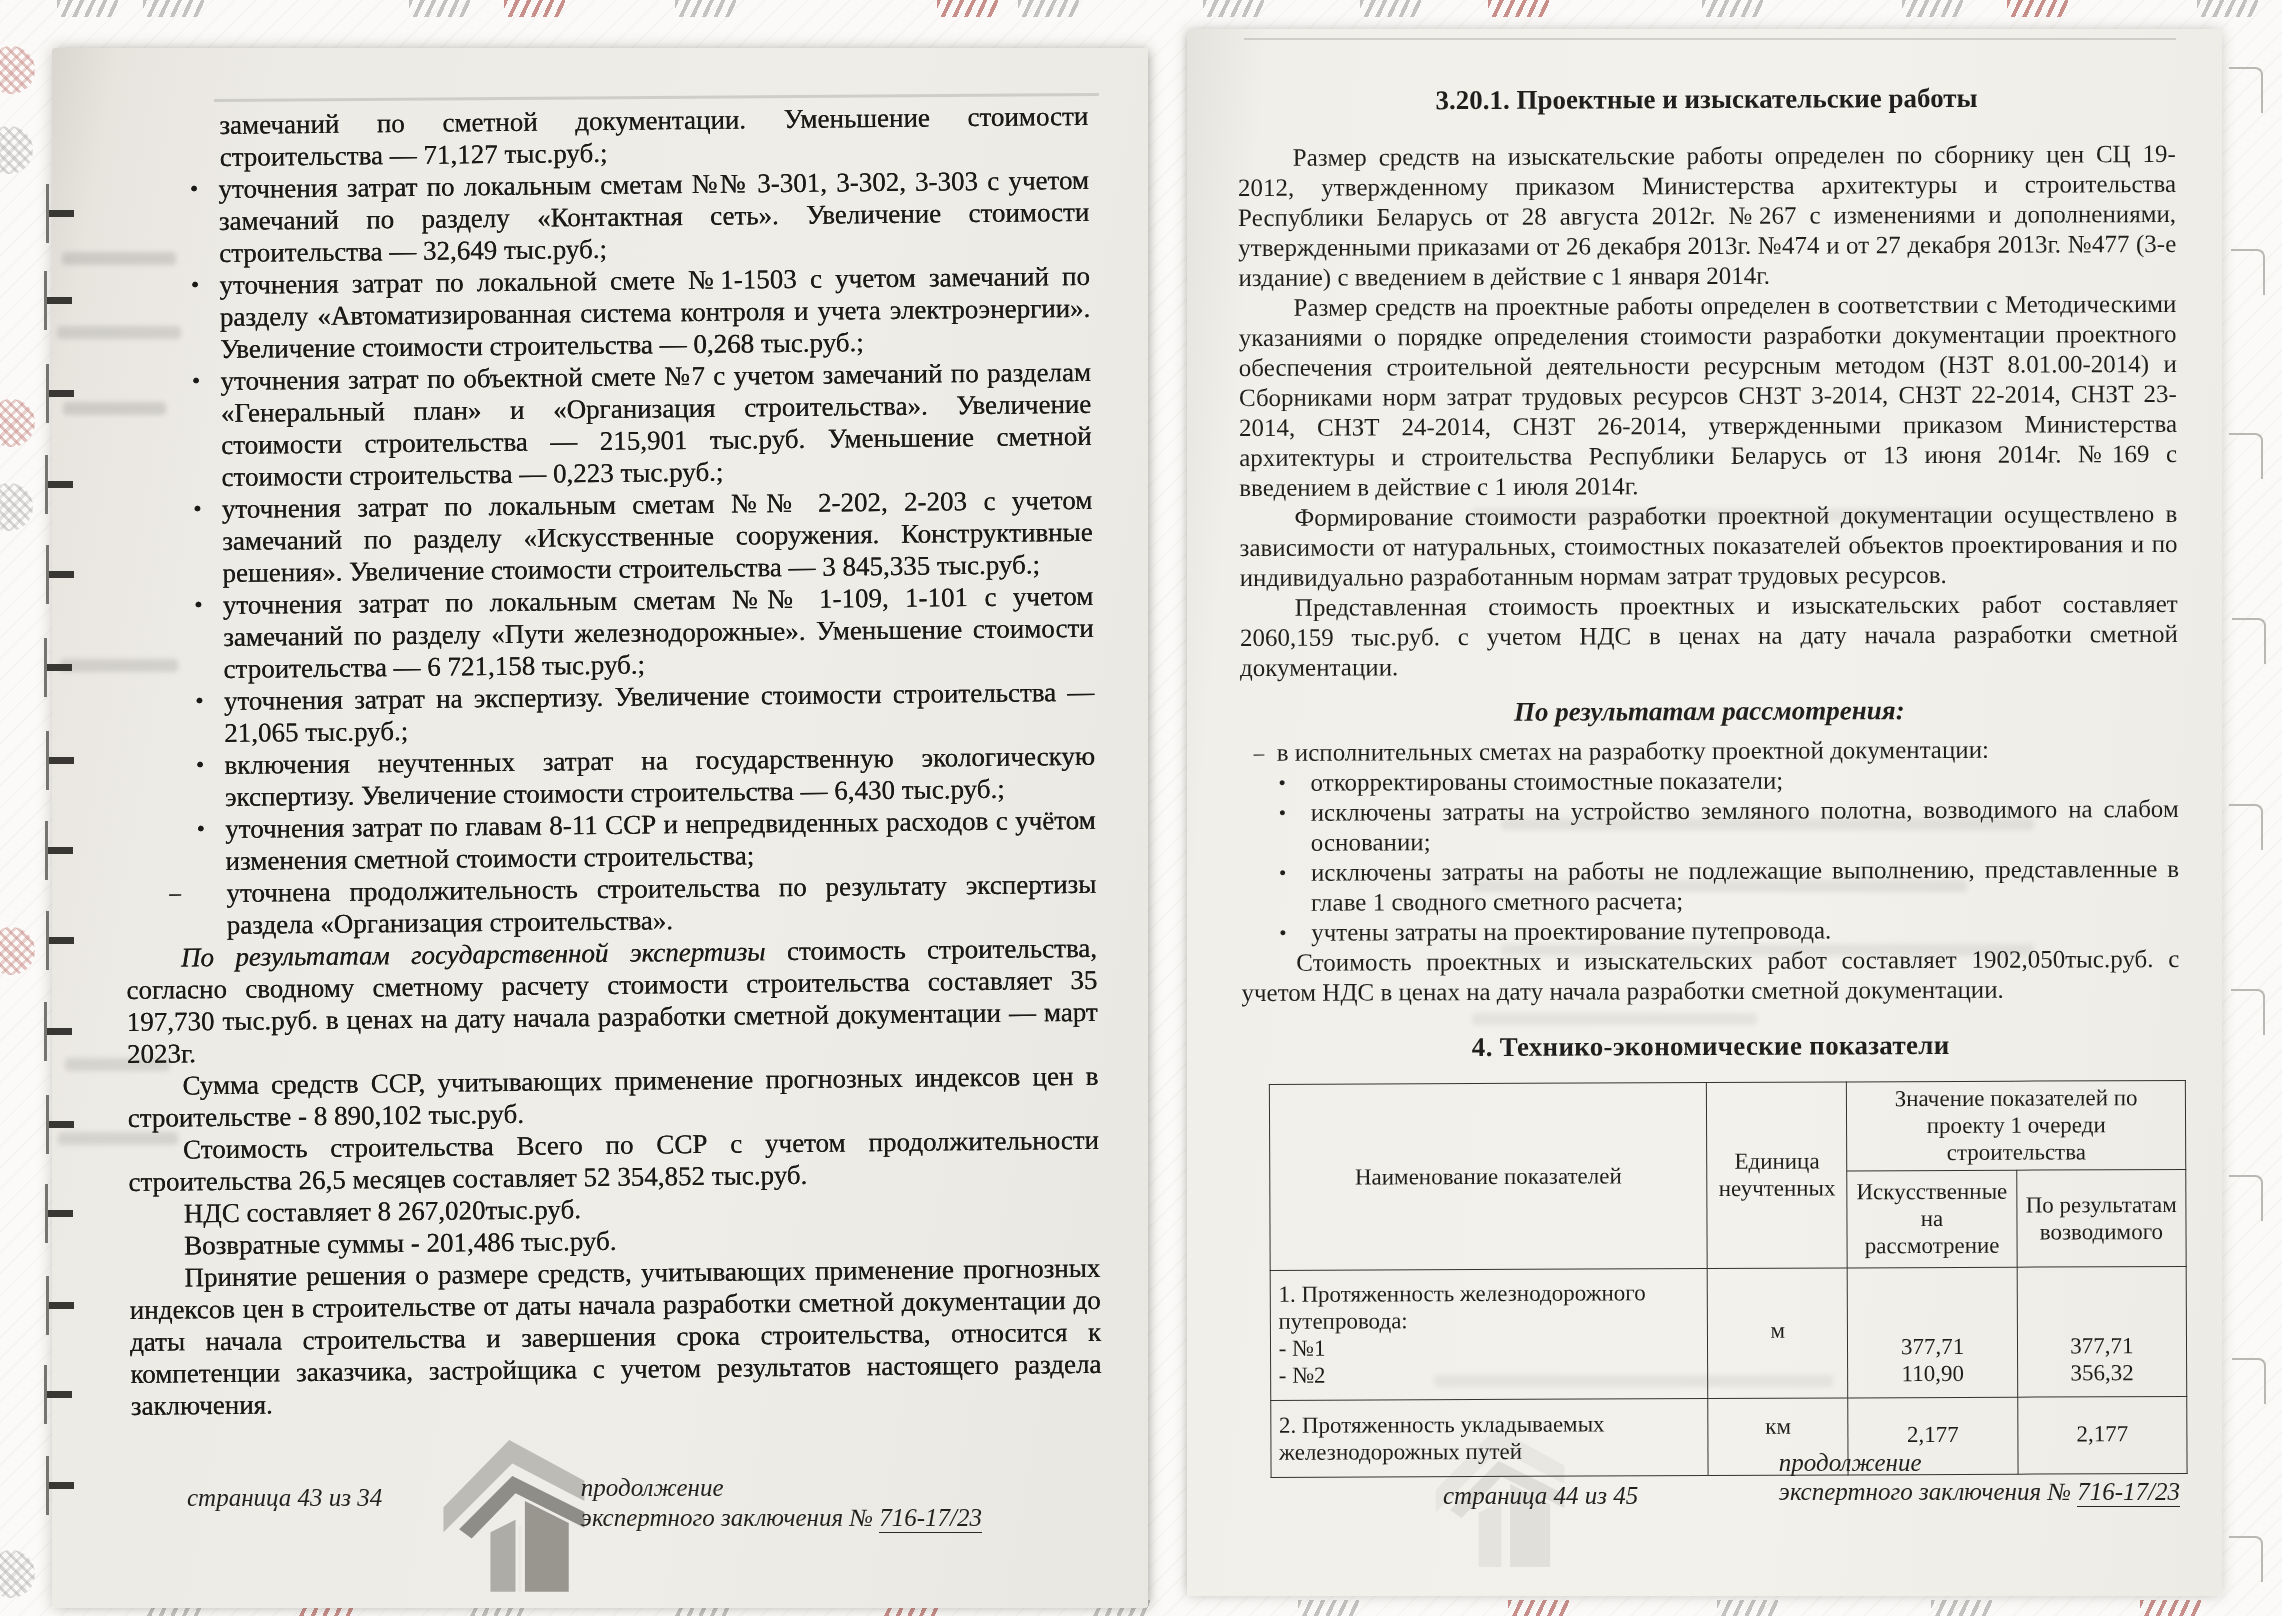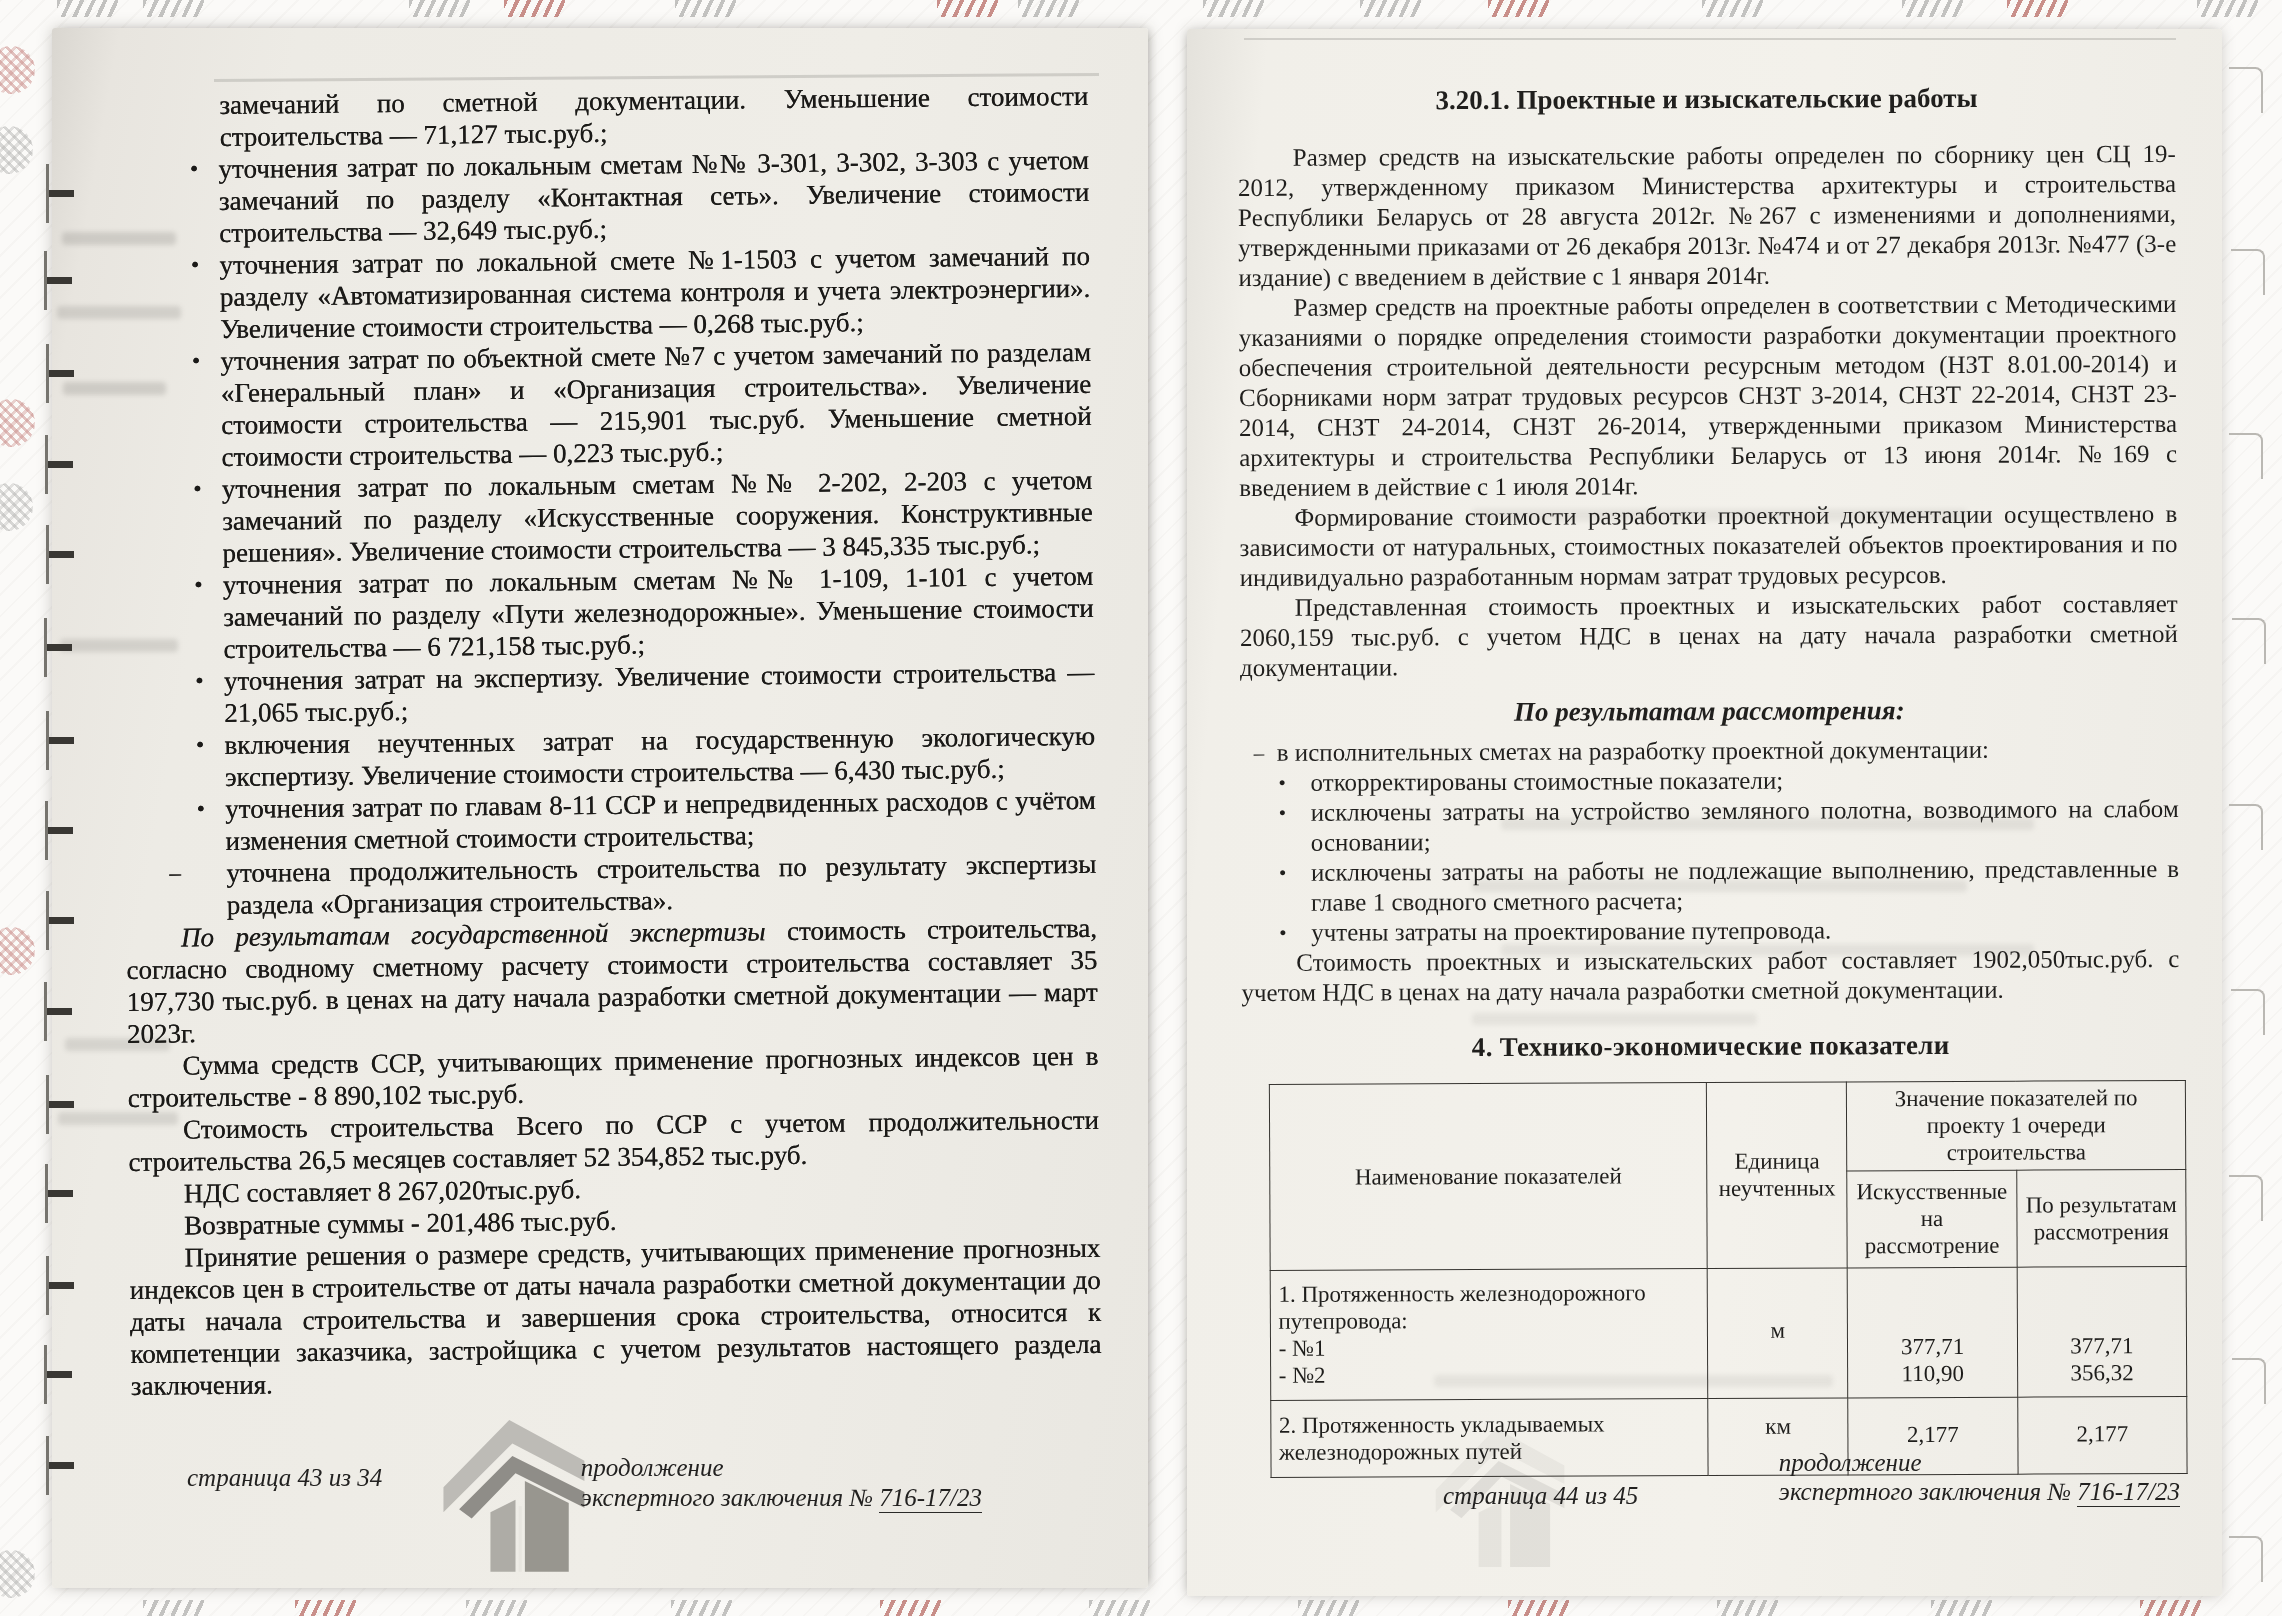--- a/index.html
+++ b/index.html
@@ -6,21 +6,21 @@
   body{
     width:2283px;height:1617px;position:relative;overflow:hidden;
     background:
       repeating-linear-gradient(135deg, rgba(170,165,158,.06) 0 1.9px, transparent 1.9px 15px),
       #fbfaf8;
     font-family:"Liberation Serif","DejaVu Serif",serif;
   }
   
   .page{position:absolute;border-radius:2.9px;}
   .page-left{
-    left:52px;top:28px;width:1096px;height:1560px;
+    left:52px;top:48px;width:1096px;height:1560px;
     background:linear-gradient(100deg,#d9d6d0 0%,#e8e5df 5%,#edebe5 18%,#efede7 60%,#e9e7e1 100%);
     box-shadow:0 0 15px rgba(60,55,45,.25), 3.8px 0 8.6px -3.8px rgba(60,55,45,.3);
     text-decoration:underline;
   }
   .page-right{
     left:1187px;top:28.5px;width:1035px;height:1567px;
     background:linear-gradient(95deg,#e4e2dc 0%,#f1efe9 7%,#f3f1eb 55%,#edebe5 100%);
     box-shadow:0 0 13.3px rgba(60,55,45,.22), -2.9px 0 7.6px -3.8px rgba(60,55,45,.25);
   }
   .content-l{
@@ -271,21 +271,21 @@
 
     <table class="teh">
       <tbody>
           <tr>
         <td class="c-name h" rowspan="2">Наименование показателей</td>
         <td class="c-unit h" rowspan="2">Единица неучтенных</td>
         <td class="h" colspan="2" style="height:74px;">Значение показателей по проекту 1 очереди строительства</td>
       </tr>
       <tr>
         <td class="c-val h" style="height:88px;">Искусственные на рассмотрение</td>
-        <td class="c-val h">По результатам рассмотрения</td>
+        <td class="c-val h">По результатам возводимого</td>
       </tr>
       <tr>
         <td class="c-name vtop" style="height:122px;">
           <div>1. Протяженность железнодорожного путепровода:</div>
           <div>- №1</div>
           <div>- №2</div>
         </td>
         <td class="c-unit vbot" style="padding-bottom:9.5px;">м</td>
         <td class="c-val vtop" style="padding-top:59px;">
           <div>377,71</div>

